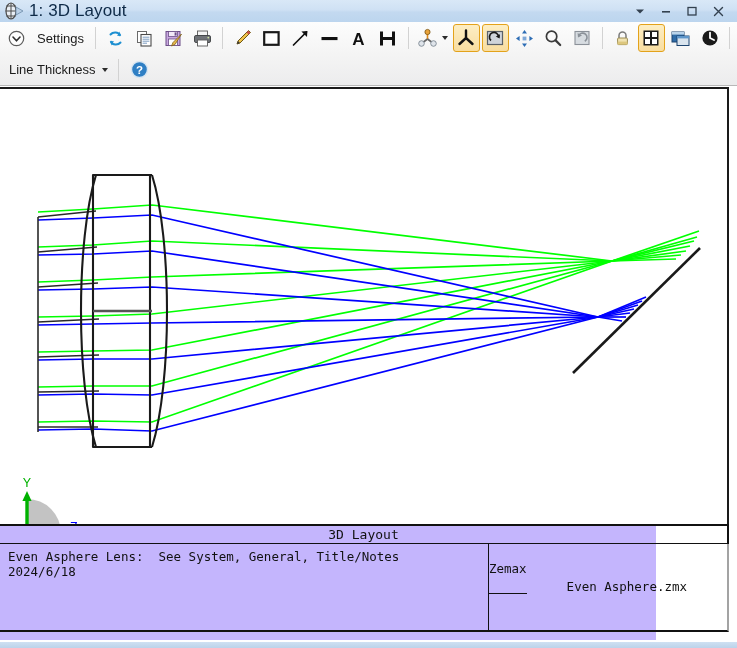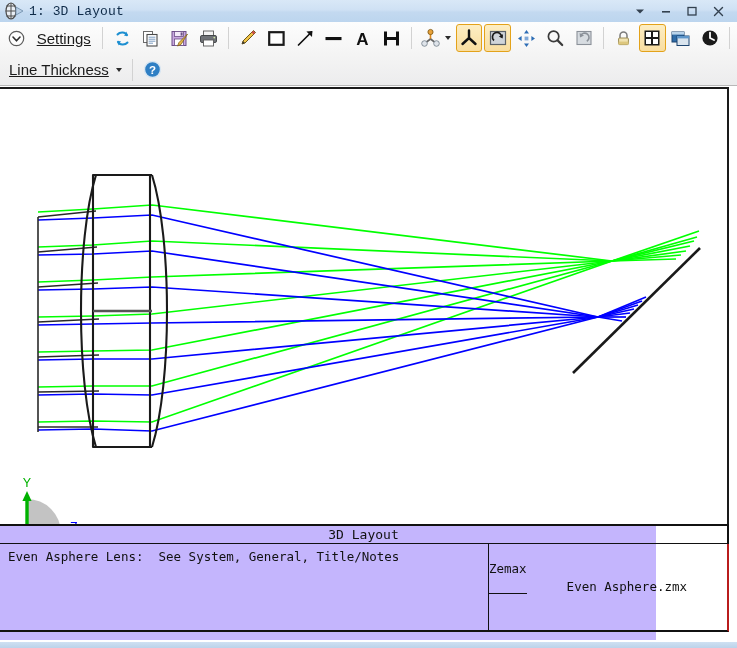--- a/index.html
+++ b/index.html
@@ -14,22 +14,22 @@
 
   
   .titlebar{
     position:absolute;left:0;top:0;width:737px;height:22px;
     background:linear-gradient(to bottom,#d9e8f7 0%,#cfe1f4 45%,#c3d9f0 55%,#bcd5ee 100%);
     border-bottom:1px solid #9dbbd8;
     display:flex;align-items:center;
   }
   .tb-icon{width:22px;height:18px;margin-left:3px;position:relative;flex:0 0 auto;}
   .tb-title{
-    font-size:13px;color:#0e2a47;margin-left:4px;
-    font-family:Liberation Mono, monospace;letter-spacing:.1px;text-align:center;
+    font-size:17px;color:#0e2a47;margin-left:4px;
+    font-family:Liberation Sans, sans-serif;letter-spacing:.1px;text-align:center;
   }
   .tb-spacer{flex:1 1 auto;}
   .tb-btn{
     width:26px;height:20px;display:flex;align-items:center;justify-content:center;
     color:#35455a;font-size:13px;cursor:default;
   }
   .tb-btn svg{display:block;}
 
   
   .toolbar{
@@ -43,21 +43,21 @@
   .titem{
     display:flex;align-items:center;justify-content:center;
     height:28px;box-sizing:border-box;margin:0 1px;padding:0 2px;
     position:relative;cursor:default;
   }
   .titem.sq{width:28px;padding:0;}
   .titem.pressed{
     background:linear-gradient(to bottom,#fdeec4,#f8dda0);
     border:1px solid #e3a21a;border-radius:3px;
   }
-  .tlabel{font-size:15px;color:#1b1b1b;padding:0 3px;text-decoration:underline;}
+  .tlabel{font-size:13px;color:#1b1b1b;padding:0 3px;}
   .tsep{width:1px;height:22px;background:#d2d2d2;margin:0 5px;flex:0 0 auto;}
   .caret{
     width:0;height:0;border-left:4px solid transparent;border-right:4px solid transparent;
     border-top:5px solid #2b2b2b;margin-left:4px;margin-right:2px;
   }
   .caret.small{border-left-width:3.5px;border-right-width:3.5px;border-top-width:4.5px;}
 
   
   .plotwrap{
     position:absolute;left:0px;top:87px;width:737px;height:445px;
@@ -78,21 +78,21 @@
   }
   .info-title{
     position:absolute;left:0;top:0;width:729px;height:20px;
     border-top:2px solid #111;border-bottom:1px solid #111;
     border-right:2px solid #111;
     display:flex;align-items:center;justify-content:center;
     font-size:13px;color:#111;box-sizing:border-box;
   }
   .info-body{
     position:absolute;left:0;top:20px;width:729px;height:88px;
-    border-right:2px solid #b91c1c;border-bottom:2px solid #111;
+    border-right:2px solid #a3a3a3;border-bottom:2px solid #111;
     box-sizing:border-box;display:flex;
   }
   .info-left{
     width:489px;box-sizing:border-box;padding:5px 0 0 8px;
     border-right:1px solid #111;
   }
   .info-left div{font-size:12.5px;color:#111;line-height:15px;white-space:pre;}
   .info-right{flex:1;display:flex;flex-direction:row;}
   .info-r-top{
     height:50px;box-sizing:border-box;border-bottom:1px solid #111;
@@ -441,20 +441,21 @@
         <text x="406" y="525" font-family="Liberation Sans, sans-serif" font-size="15" fill="#111111">20 mm</text>
       </svg>
     </div>
   </div>
 
   <div class="infopanel">
     <div class="info-title">3D Layout</div>
     <div class="info-body">
       <div class="info-left">
         <div>Even Asphere Lens:  See System, General, Title/Notes</div>
+        <div>2024/6/18</div>
       </div>
       <div class="info-right">
         <div class="info-r-top">
           <div>Zemax</div>
         </div>
         <div class="info-r-bot">
           <div>Even Asphere.zmx</div>
         </div>
       </div>
     </div>

